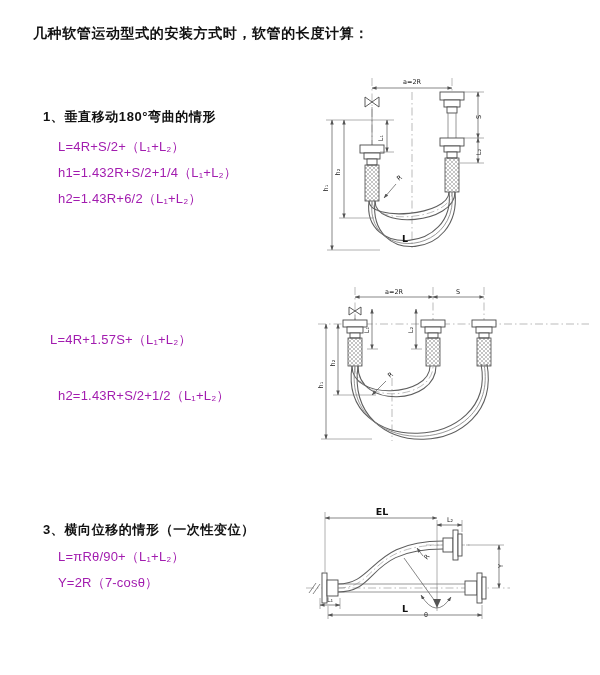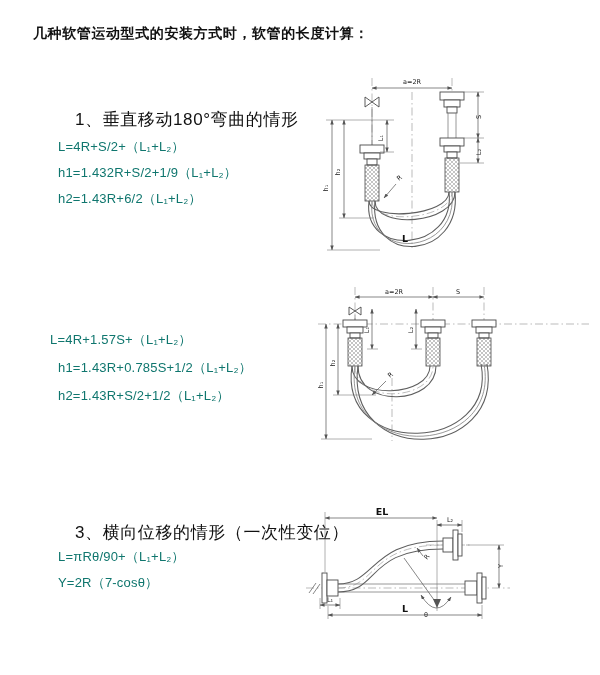--- a/index.html
+++ b/index.html
@@ -1,22 +1,22 @@
 <!DOCTYPE html>
 <html><head>
 <meta charset="utf-8">
 <style>
   html,body{margin:0;padding:0;background:#ffffff;}
   .page{
     position:relative;width:600px;height:627px;background:#fff;overflow:hidden;
     font-family:"Liberation Sans","DejaVu Sans",sans-serif;color:#111;text-align:right;
   }
   .title{position:absolute;left:33px;top:25px;font-size:14px;font-weight:700;letter-spacing:.6px;white-space:nowrap;}
-  .sec-head{position:absolute;font-size:17px;font-weight:400;letter-spacing:.6px;white-space:nowrap;margin-left:32px;}
-  .formula{position:absolute;font-size:13px;font-weight:500;letter-spacing:.2px;white-space:nowrap;color:#0f766e;}
+  .sec-head{position:absolute;font-size:13px;font-weight:700;letter-spacing:.6px;white-space:nowrap;}
+  .formula{position:absolute;font-size:13px;font-weight:500;letter-spacing:.2px;white-space:nowrap;color:#a21caf;}
   .dia{position:absolute;}
   
   .cl{stroke:#8f8f8f;stroke-width:.6;fill:none;stroke-dasharray:8 3 1.5 3;}
   .hose{stroke:#5e5e5e;stroke-width:1.05;fill:none;}
   .hose2{stroke:#7d7d7d;stroke-width:.8;fill:none;}
   .fit{fill:#fff;stroke:#4a4a4a;stroke-width:.9;}
   .braid{stroke:#4a4a4a;stroke-width:.8;}
   .dim{stroke:#555;stroke-width:.7;fill:none;}
   .ext{stroke:#6e6e6e;stroke-width:.55;fill:none;}
   .dlab{font-family:"DejaVu Sans",sans-serif;font-size:6.5px;fill:#222;}
@@ -25,25 +25,24 @@
 </style>
 </head>
 <body>
 
 <div class="page">
 
   <div class="title">几种软管运动型式的安装方式时，软管的长度计算：</div>
 
   <div class="sec-head" style="left:43px;top:108px">1、垂直移动180°弯曲的情形</div>
   <div class="formula" style="left:58px;top:138px">L=4R+S/2+（L₁+L₂）</div>
-  <div class="formula" style="left:58px;top:164px">h1=1.432R+S/2+1/9（L₁+L₂）</div>
+  <div class="formula" style="left:58px;top:164px">h1=1.432R+S/2+1/4（L₁+L₂）</div>
   <div class="formula" style="left:58px;top:190px">h2=1.43R+6/2（L₁+L₂）</div>
 
   <div class="formula" style="left:50px;top:331px">L=4R+1.57S+（L₁+L₂）</div>
-  <div class="formula" style="left:58px;top:359px">h1=1.43R+0.785S+1/2（L₁+L₂）</div>
   <div class="formula" style="left:58px;top:387px">h2=1.43R+S/2+1/2（L₁+L₂）</div>
 
   <div class="sec-head" style="left:43px;top:521px">3、横向位移的情形（一次性变位）</div>
   <div class="formula" style="left:58px;top:548px">L=πRθ/90+（L₁+L₂）</div>
   <div class="formula" style="left:58px;top:574px">Y=2R（7-cosθ）</div>
 
   <svg class="dia" style="left:310px;top:72px" width="285" height="190" viewBox="0 0 285 190">
     <defs>
       <pattern id="ph1" width="4" height="4" patternUnits="userSpaceOnUse">
         <path d="M0,4 L4,0 M0,0 L4,4" stroke="#888" stroke-width="0.5"></path>

